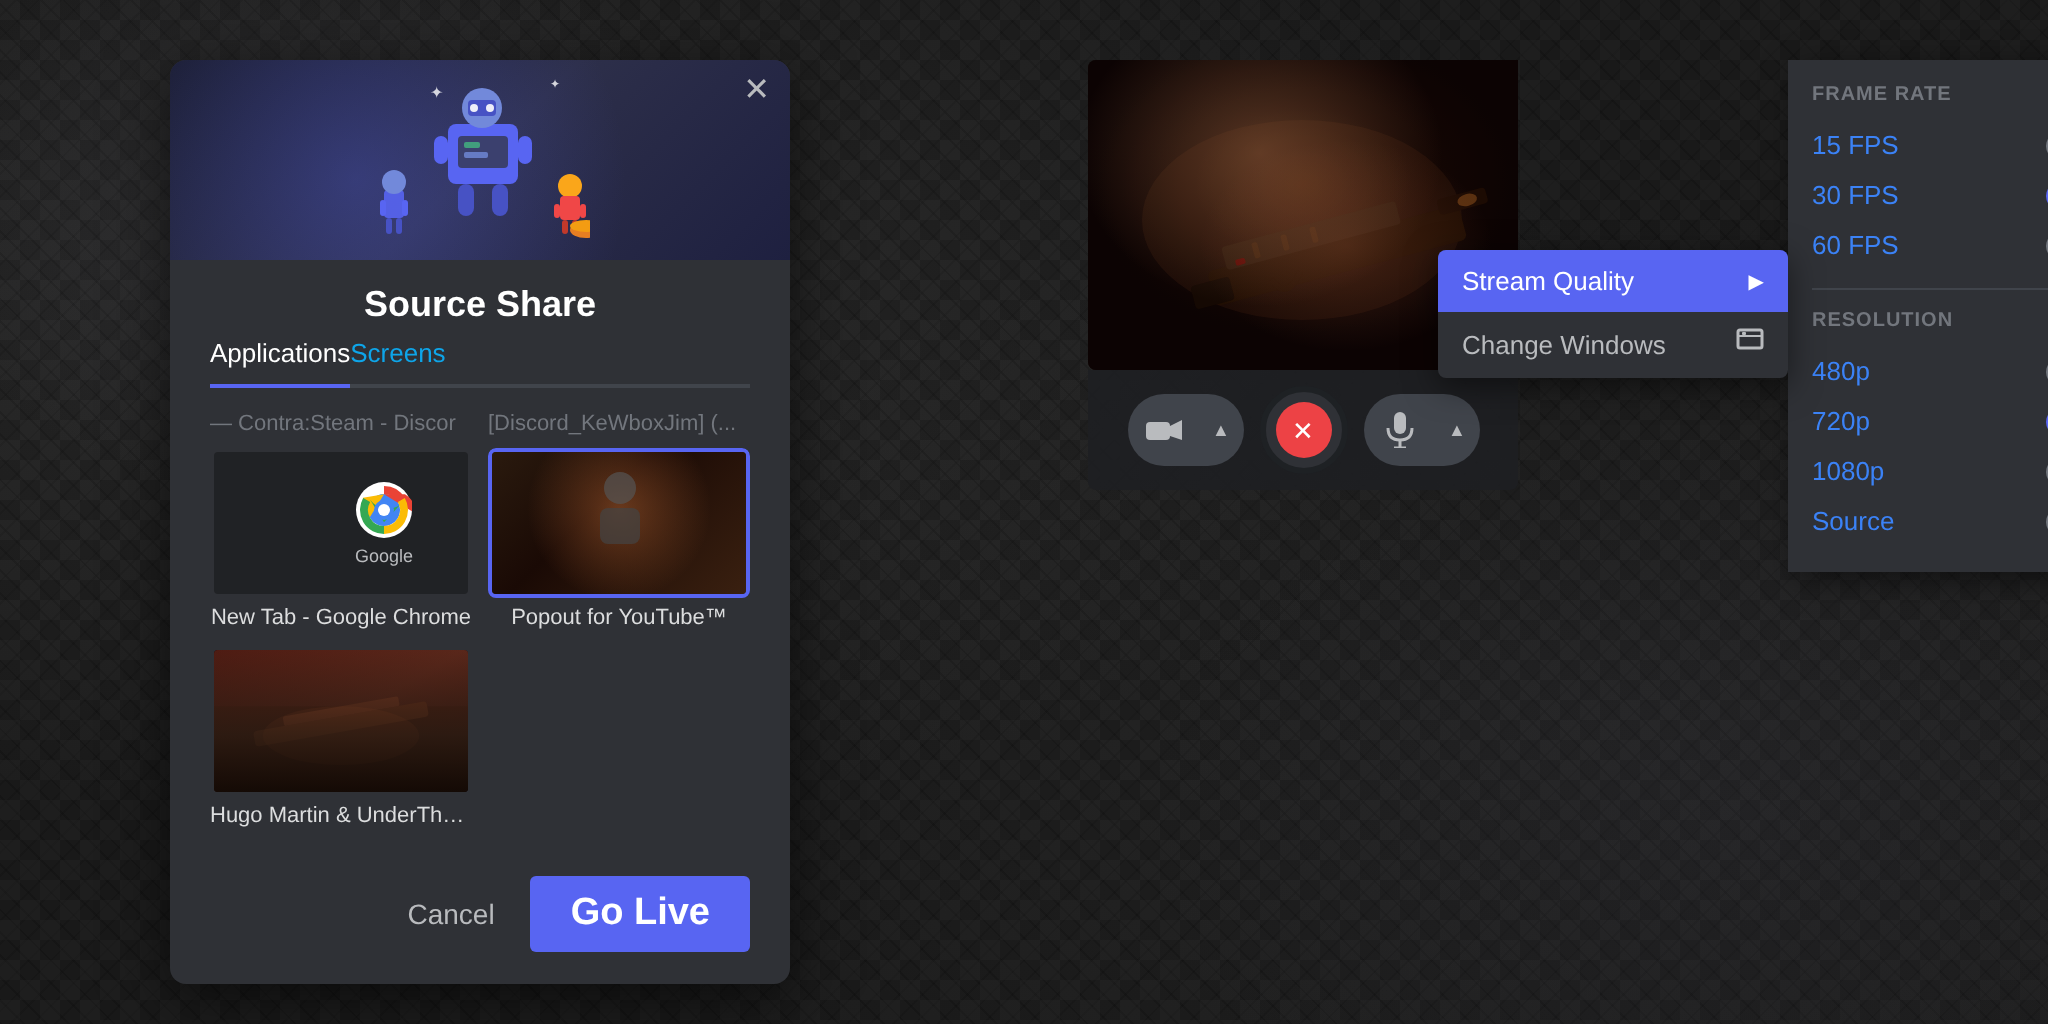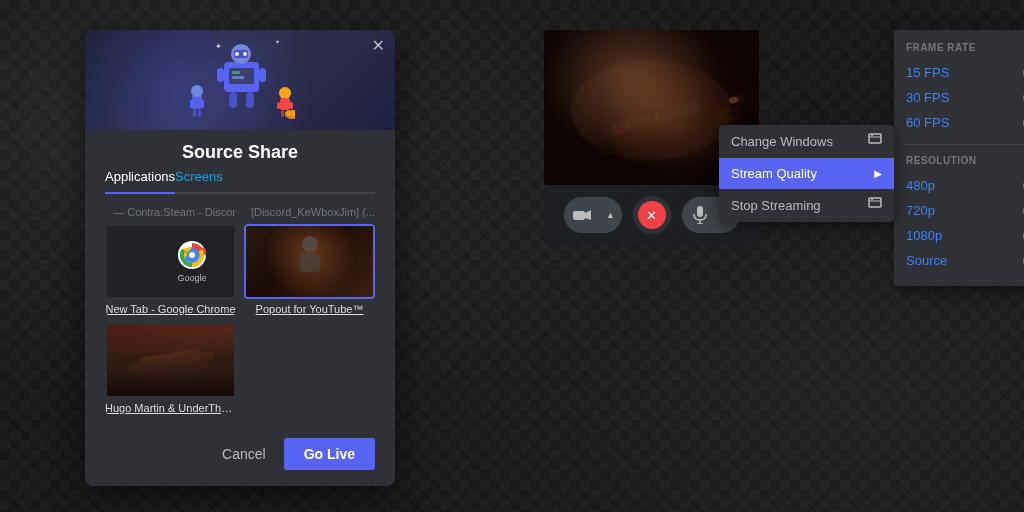--- a/index.html
+++ b/index.html
@@ -126,21 +126,20 @@
       margin-bottom: 6px;
       display: flex;
       gap: 8px;
     }
 
     .app-grid-header span {
       flex: 1;
       overflow: hidden;
       text-overflow: ellipsis;
       white-space: nowrap;
-      text-align: right;
     }
 
     .app-grid {
       display: grid;
       grid-template-columns: 1fr 1fr;
       gap: 8px;
       margin-bottom: 10px;
     }
 
     .app-item {
@@ -230,21 +229,20 @@
     }
 
     .app-label {
       color: #dcddde;
       font-size: 11px;
       margin-top: 4px;
       text-align: center;
       overflow: hidden;
       text-overflow: ellipsis;
       white-space: nowrap;
-      text-decoration: underline;
     }
 
     .modal-actions {
       display: flex;
       justify-content: flex-end;
       gap: 10px;
       margin-top: 24px;
       align-items: center;
     }
 
@@ -255,21 +253,21 @@
       font-size: 14px;
       cursor: pointer;
       padding: 6px 8px;
     }
 
     .btn-go-live {
       background: #5865f2;
       color: #ffffff;
       border: none;
       border-radius: 3px;
-      font-size: 14px;
+      font-size: 19px;
       font-weight: 600;
       padding: 8px 20px;
       cursor: pointer;
     }
 
     
     .stream-panel {
       position: absolute;
       right: 20px;
       top: 30px;
@@ -684,44 +682,34 @@
           <path d="M1 8 Q1 14 7 14 Q13 14 13 8" stroke="#b9bbbe" stroke-width="1.5" fill="none"></path>
           <line x1="7" y1="14" x2="7" y2="18" stroke="#b9bbbe" stroke-width="1.5"></line>
           <line x1="4" y1="18" x2="10" y2="18" stroke="#b9bbbe" stroke-width="1.5"></line>
         </svg>
       </div>
       <div class="ctrl-btn-small">▲</div>
     </div>
   </div>
 
   <div class="context-menu">
+    <div class="context-menu-item active">
+      <span>Stream Quality</span>
+      <span class="context-menu-arrow">▶</span>
+    </div>
     <div class="context-menu-item">
       <span>Change Windows</span>
       <span class="context-menu-icon">
         <svg width="14" height="14" viewBox="0 0 14 14">
           <rect x="1" y="1" width="12" height="9" rx="1" stroke="#b9bbbe" stroke-width="1.5" fill="none"></rect>
           <line x1="1" y1="4" x2="13" y2="4" stroke="#b9bbbe" stroke-width="1"></line>
           <rect x="3" y="2" width="2" height="1.5" rx="0.5" fill="#b9bbbe"></rect>
         </svg>
       </span>
     </div>
-    <div class="context-menu-item active">
-      <span>Stream Quality</span>
-      <span class="context-menu-arrow">▶</span>
-    </div>
-    <div class="context-menu-item">
-      <span>Stop Streaming</span>
-      <span class="context-menu-icon">
-        <svg width="14" height="14" viewBox="0 0 14 14">
-          <rect x="1" y="1" width="12" height="9" rx="1" stroke="#b9bbbe" stroke-width="1.5" fill="none"></rect>
-          <line x1="1" y1="4" x2="13" y2="4" stroke="#b9bbbe" stroke-width="1"></line>
-          <rect x="3" y="2" width="2" height="1.5" rx="0.5" fill="#b9bbbe"></rect>
-        </svg>
-      </span>
-    </div>
   </div>
 
   <div class="settings-panel">
 
     <div class="settings-section-label">FRAME RATE</div>
 
     <div class="settings-option">
       <span class="settings-option-label">15 FPS</span>
       <div class="radio-btn"></div>
     </div>

